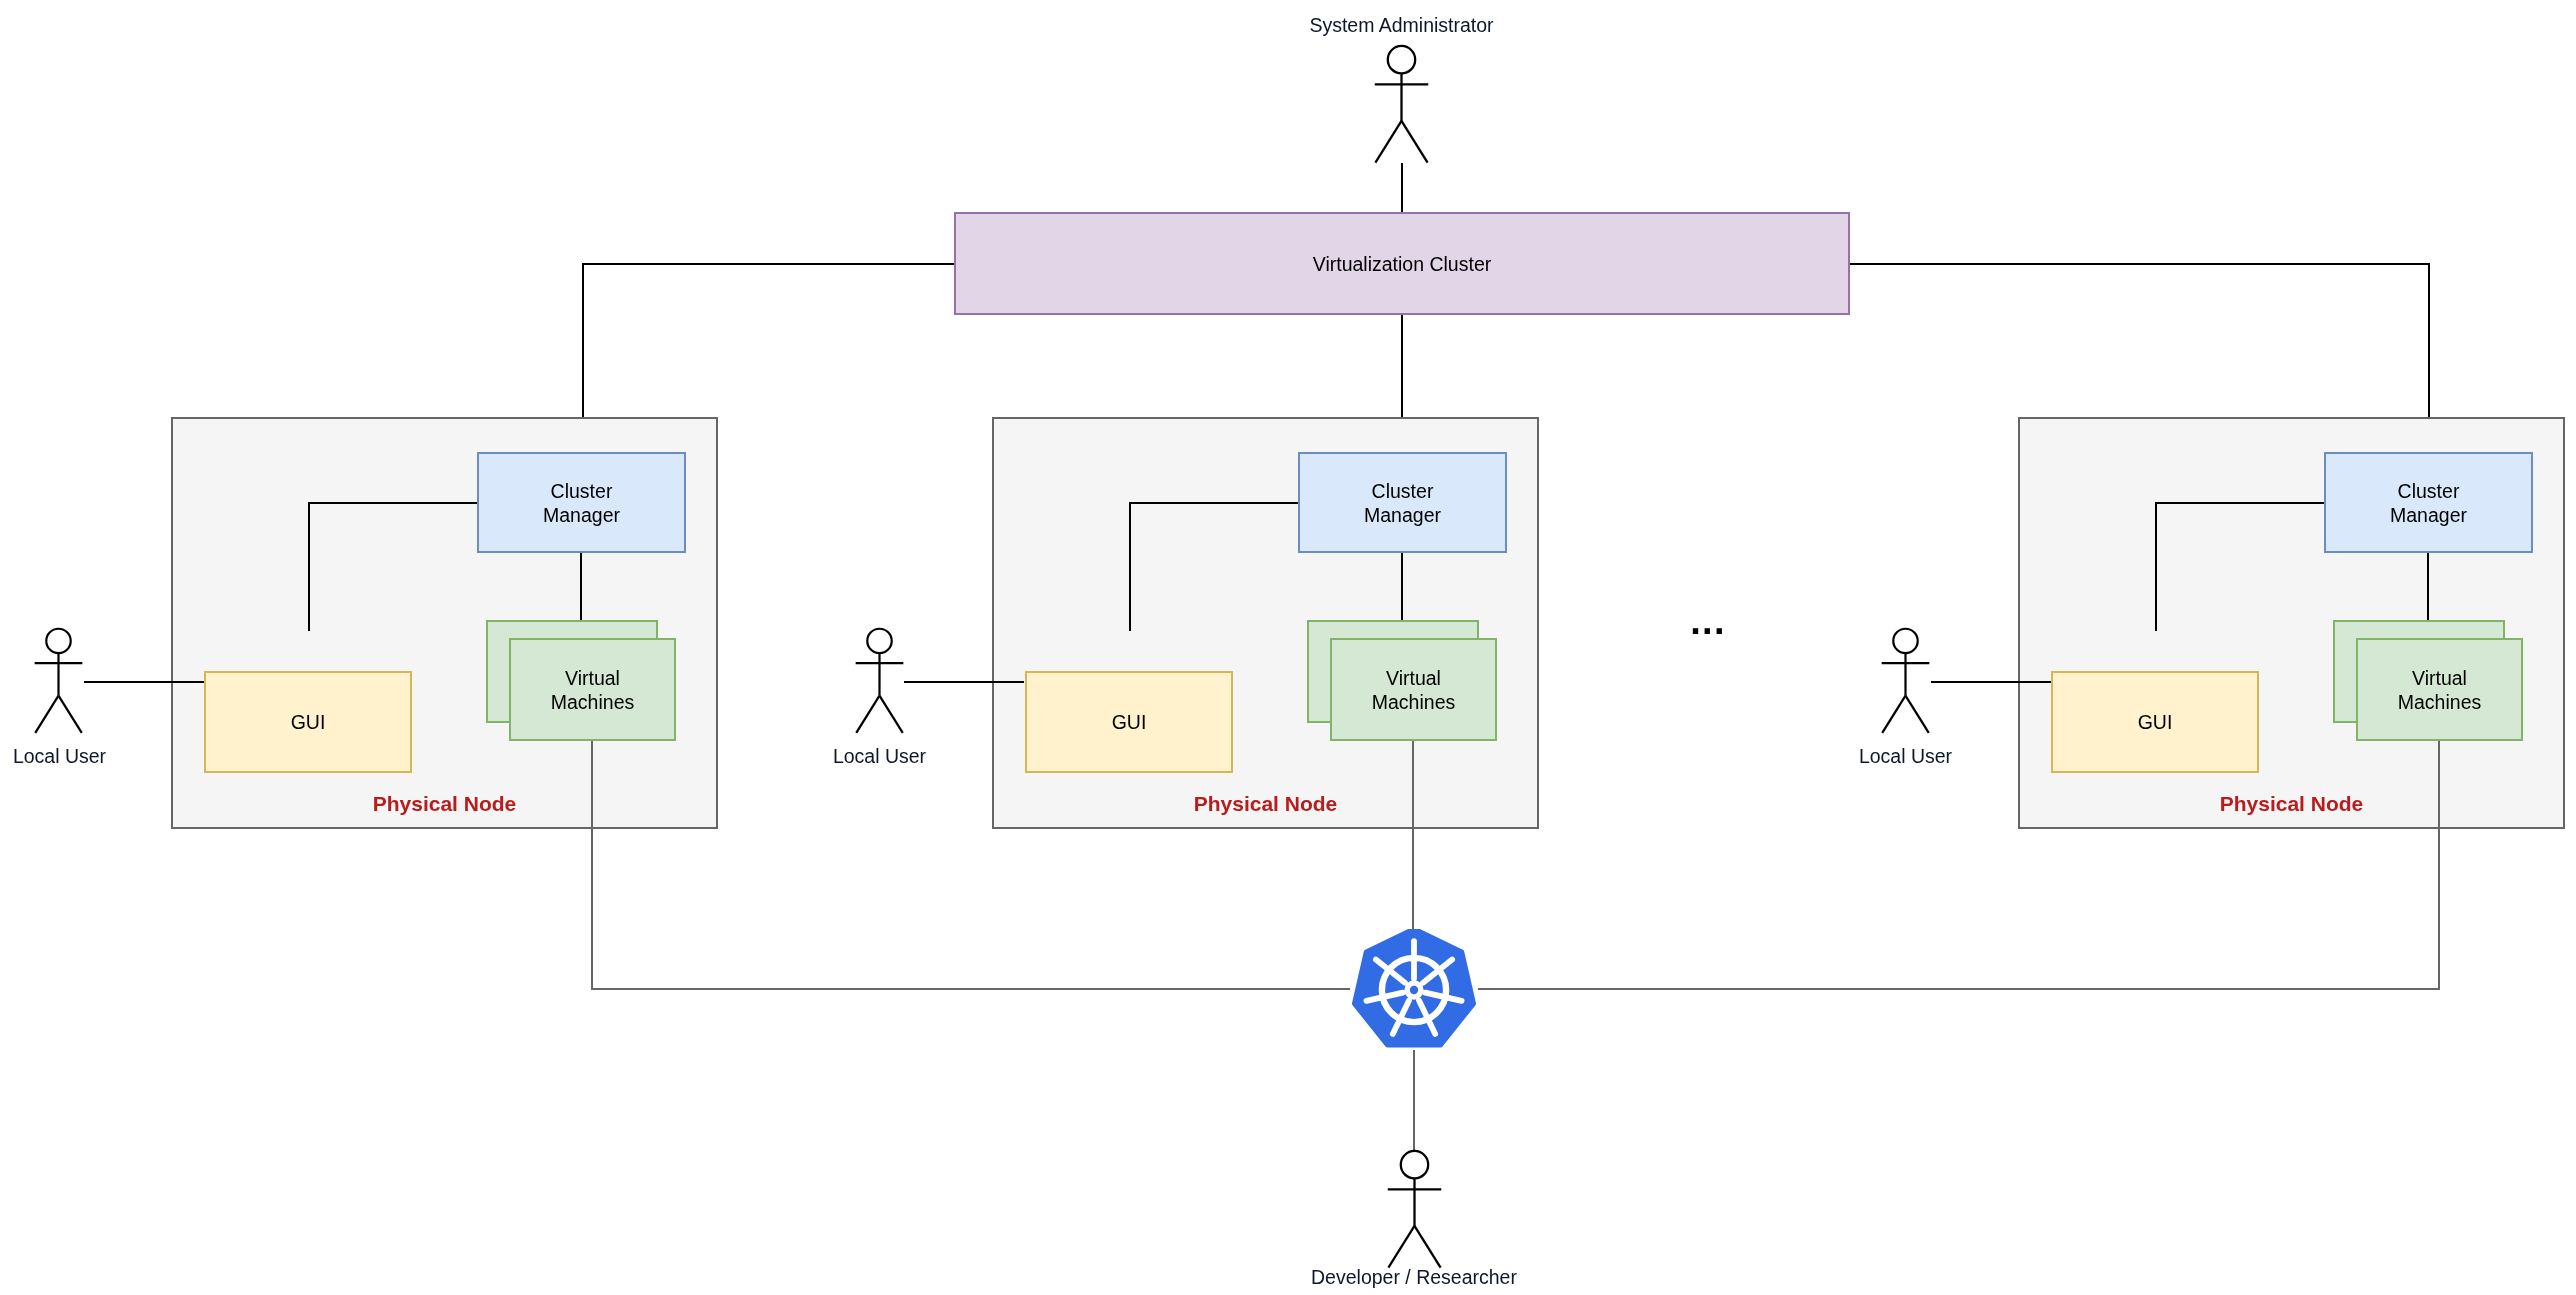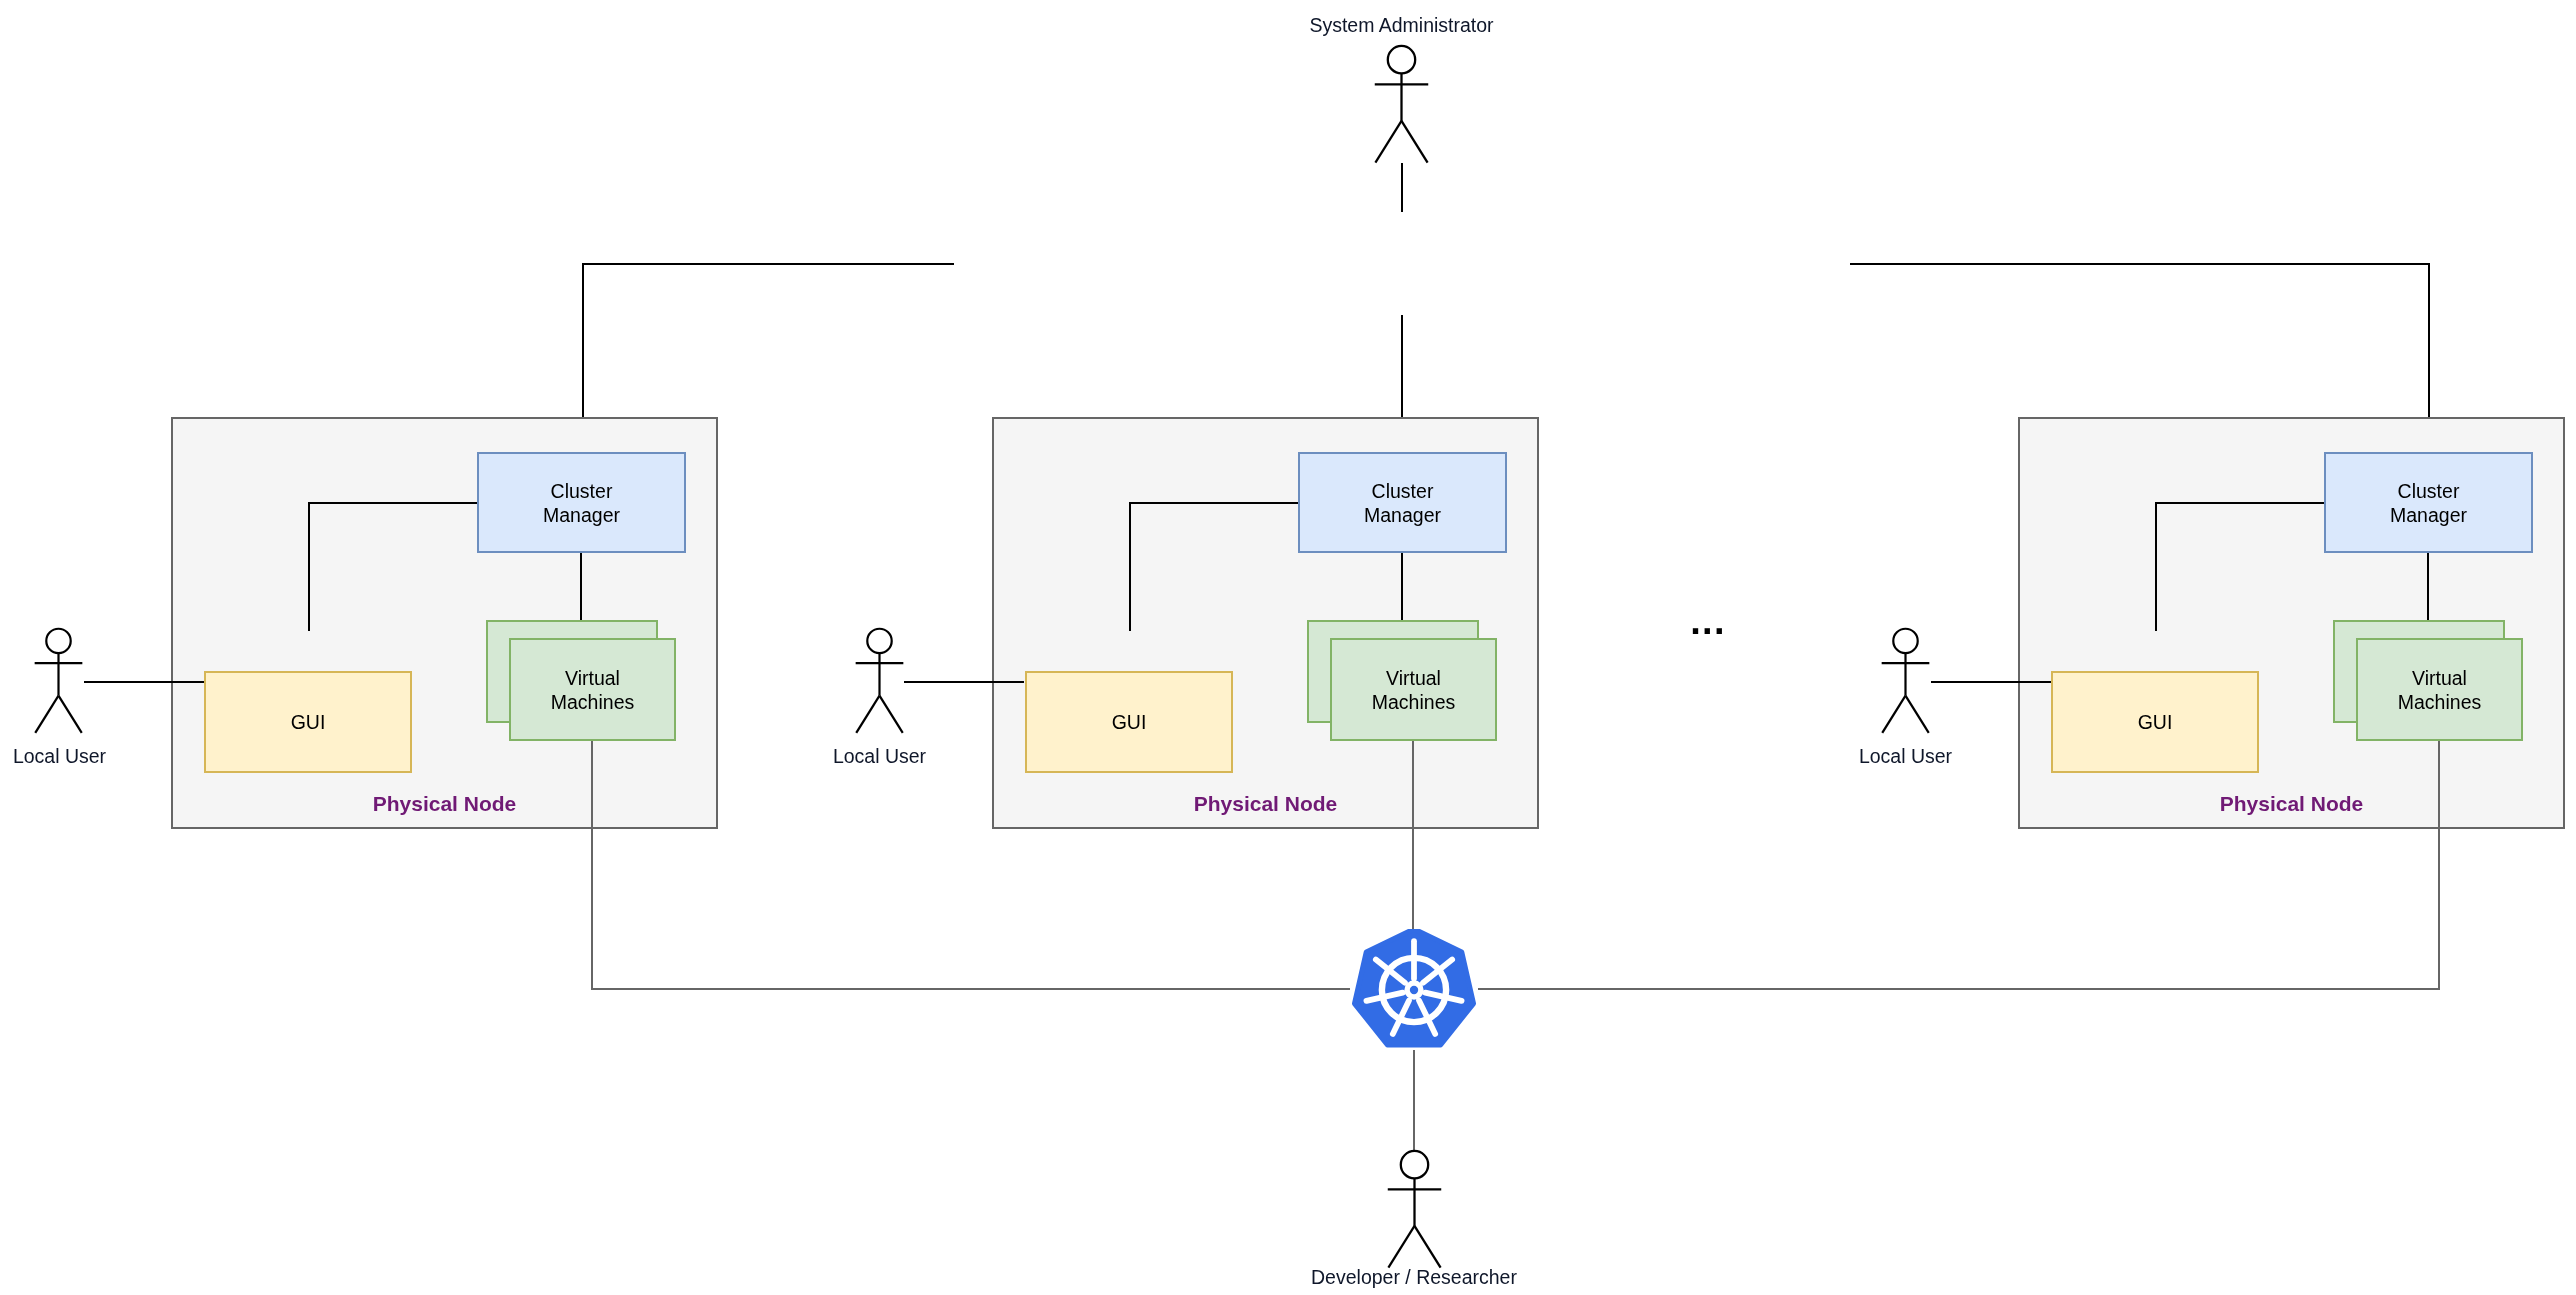--- a/index.html
+++ b/index.html
@@ -39,21 +39,21 @@
     color: #0f172a;
     white-space: nowrap;
   }
   .node-label {
     position: absolute;
     left: 0; top: 373px;
     width: 543px;
     text-align: center;
     font-size: 21px;
     font-weight: bold;
-    color: #701a75;
+    color: #b91c1c;
   }
   .actor { position: absolute; }
   .ellipsis {
     position: absolute;
     left: 1659px; top: 588px;
     width: 98px; height: 55px;
     display: flex; align-items: flex-end; justify-content: center;
     font-size: 38px; font-weight: bold; letter-spacing: 1.3px;
     color: #000000;
   }
@@ -67,20 +67,23 @@
   <div class="lbl" style="left:1239px; top:14.3px; width:325px;">System Administrator</div>
   <svg class="actor" style="left:1374px; top:44px;" width="55" height="120" viewBox="0 0 84 184">
     <circle cx="42" cy="24" r="21" fill="#ffffff" stroke="#000000" stroke-width="3.5"></circle>
     <line x1="42" y1="45" x2="42" y2="118" stroke="#000000" stroke-width="3.5"></line>
     <line x1="1" y1="62" x2="83" y2="62" stroke="#000000" stroke-width="3.5"></line>
     <line x1="42" y1="118" x2="2" y2="182" stroke="#000000" stroke-width="3.5"></line>
     <line x1="42" y1="118" x2="82" y2="182" stroke="#000000" stroke-width="3.5"></line>
   </svg>
   <div class="line vline" style="left:1401px; top:163px; height:49px;"></div>
 
+  <div class="box cluster-box" style="left:954px; top:212px; width:896px; height:103px;">
+    <span>Virtualization Cluster</span>
+  </div>
 
   <div class="line hline" style="left:582px; top:263px; width:372px;"></div>
   <div class="line vline" style="left:582px; top:263px; height:189px;"></div>
   <div class="line vline" style="left:1401px; top:315px; height:137px;"></div>
   <div class="line hline" style="left:1850px; top:263px; width:580px;"></div>
   <div class="line vline" style="left:2428px; top:263px; height:189px;"></div>
 
   <div class="node-box" style="left:171px; top:417px; width:547px; height:412px;">
     <div class="line hline" style="left:135px; top:83px; width:171px;"></div>
     <div class="line vline" style="left:135px; top:83px; height:129px;"></div>

